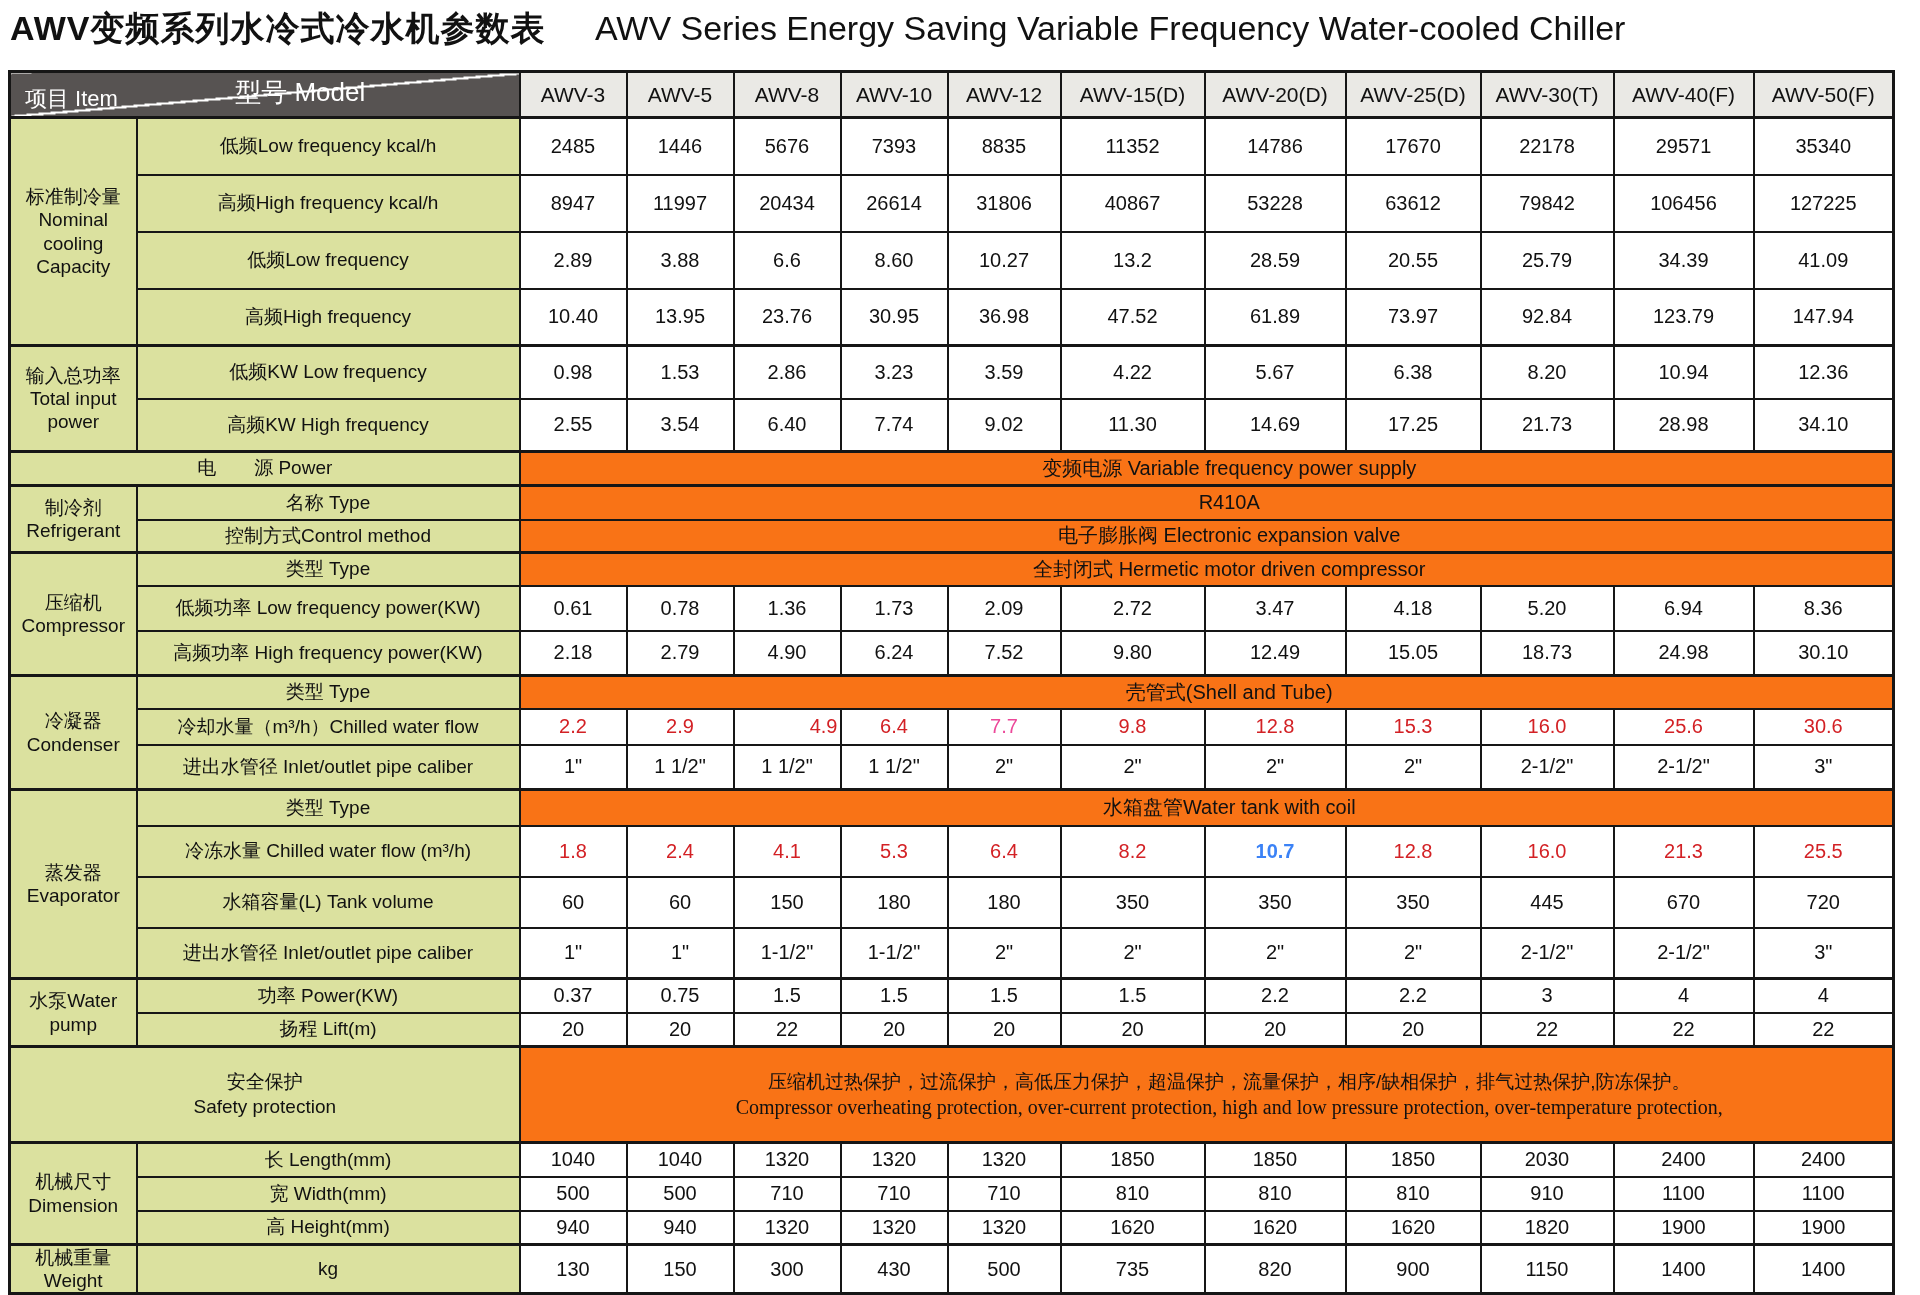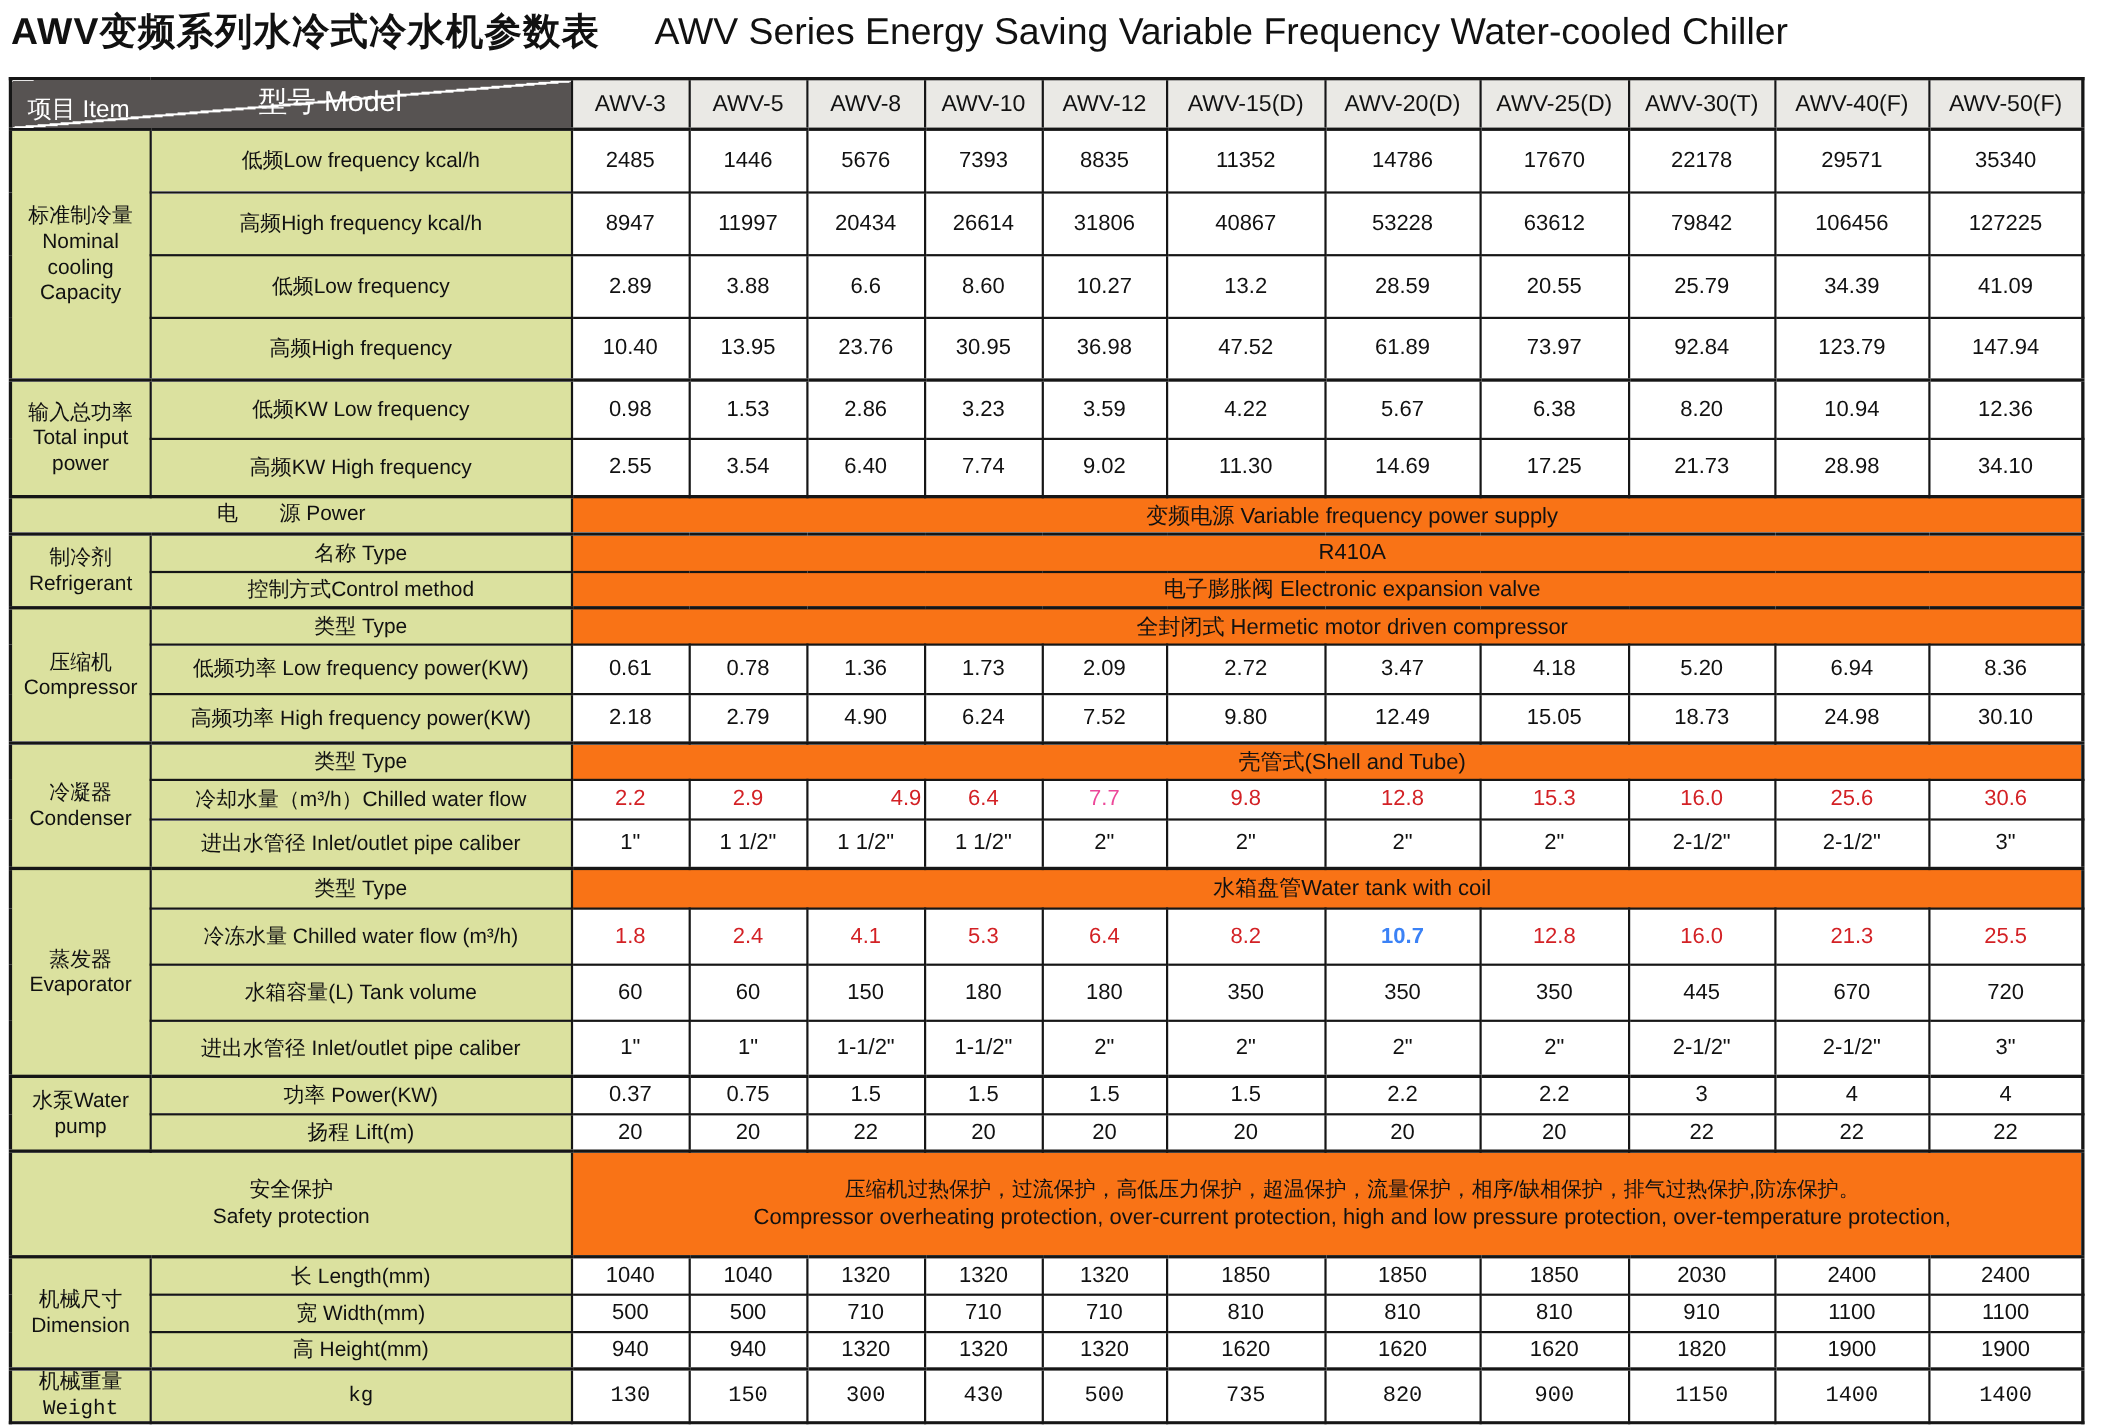--- a/index.html
+++ b/index.html
@@ -16,21 +16,21 @@
     background:linear-gradient(to bottom right,rgba(0,0,0,0) calc(50% - 1.2px),#fff calc(50% - 1.2px),#fff calc(50% + 1.2px),rgba(0,0,0,0) calc(50% + 1.2px)),#575352;}
   th.diag .model-lbl{position:absolute;top:2px;left:57%;transform:translateX(-50%);font-size:26px;white-space:nowrap;}
   th.diag .item-lbl{position:absolute;bottom:2px;left:14px;font-size:22px;white-space:nowrap;}
   td.grp,td.sub,td.lab{background:#dbe19f;}
   td.grp{font-size:19px;line-height:1.22;}
   td.grp .g-en{overflow-wrap:anywhere;}
   td.sub{font-size:19px;}
   td.val{background:#fff;font-size:20px;white-space:nowrap;}
   td.spanv{background:#f97316;font-size:20px;padding-left:48px;}
   td.spanv .s-zh{font-size:19px;line-height:1.35;}
-  td.spanv .s-en{font-size:20px;line-height:1.25;}
+  td.spanv .s-en{font-size:20px;line-height:1.25;font-family:Liberation Serif, serif;}
   td.lab{font-size:19px;line-height:1.3;}
 </style>
 </head>
 <body>
 
 <div class="title">
   <span class="zh">AWV变频系列水冷式冷水机参数表</span>
   <span class="en">AWV Series Energy Saving Variable Frequency Water-cooled Chiller</span>
 </div>
 
@@ -383,21 +383,21 @@
         <td class="val">1320</td>
         <td class="val">1320</td>
         <td class="val">1320</td>
         <td class="val">1620</td>
         <td class="val">1620</td>
         <td class="val">1620</td>
         <td class="val">1820</td>
         <td class="val">1900</td>
         <td class="val">1900</td>
       </tr>
-      <tr class="sec" style="height: 35px; font-family: Liberation Mono, monospace;">
+      <tr class="sec" style="height: 35px;">
         <td rowspan="1" class="grp">
           <div class="g-zh">机械重量Weight</div>
         </td>
         <td class="sub">kg</td>
         <td class="val">130</td>
         <td class="val">150</td>
         <td class="val">300</td>
         <td class="val">430</td>
         <td class="val">500</td>
         <td class="val">735</td>

